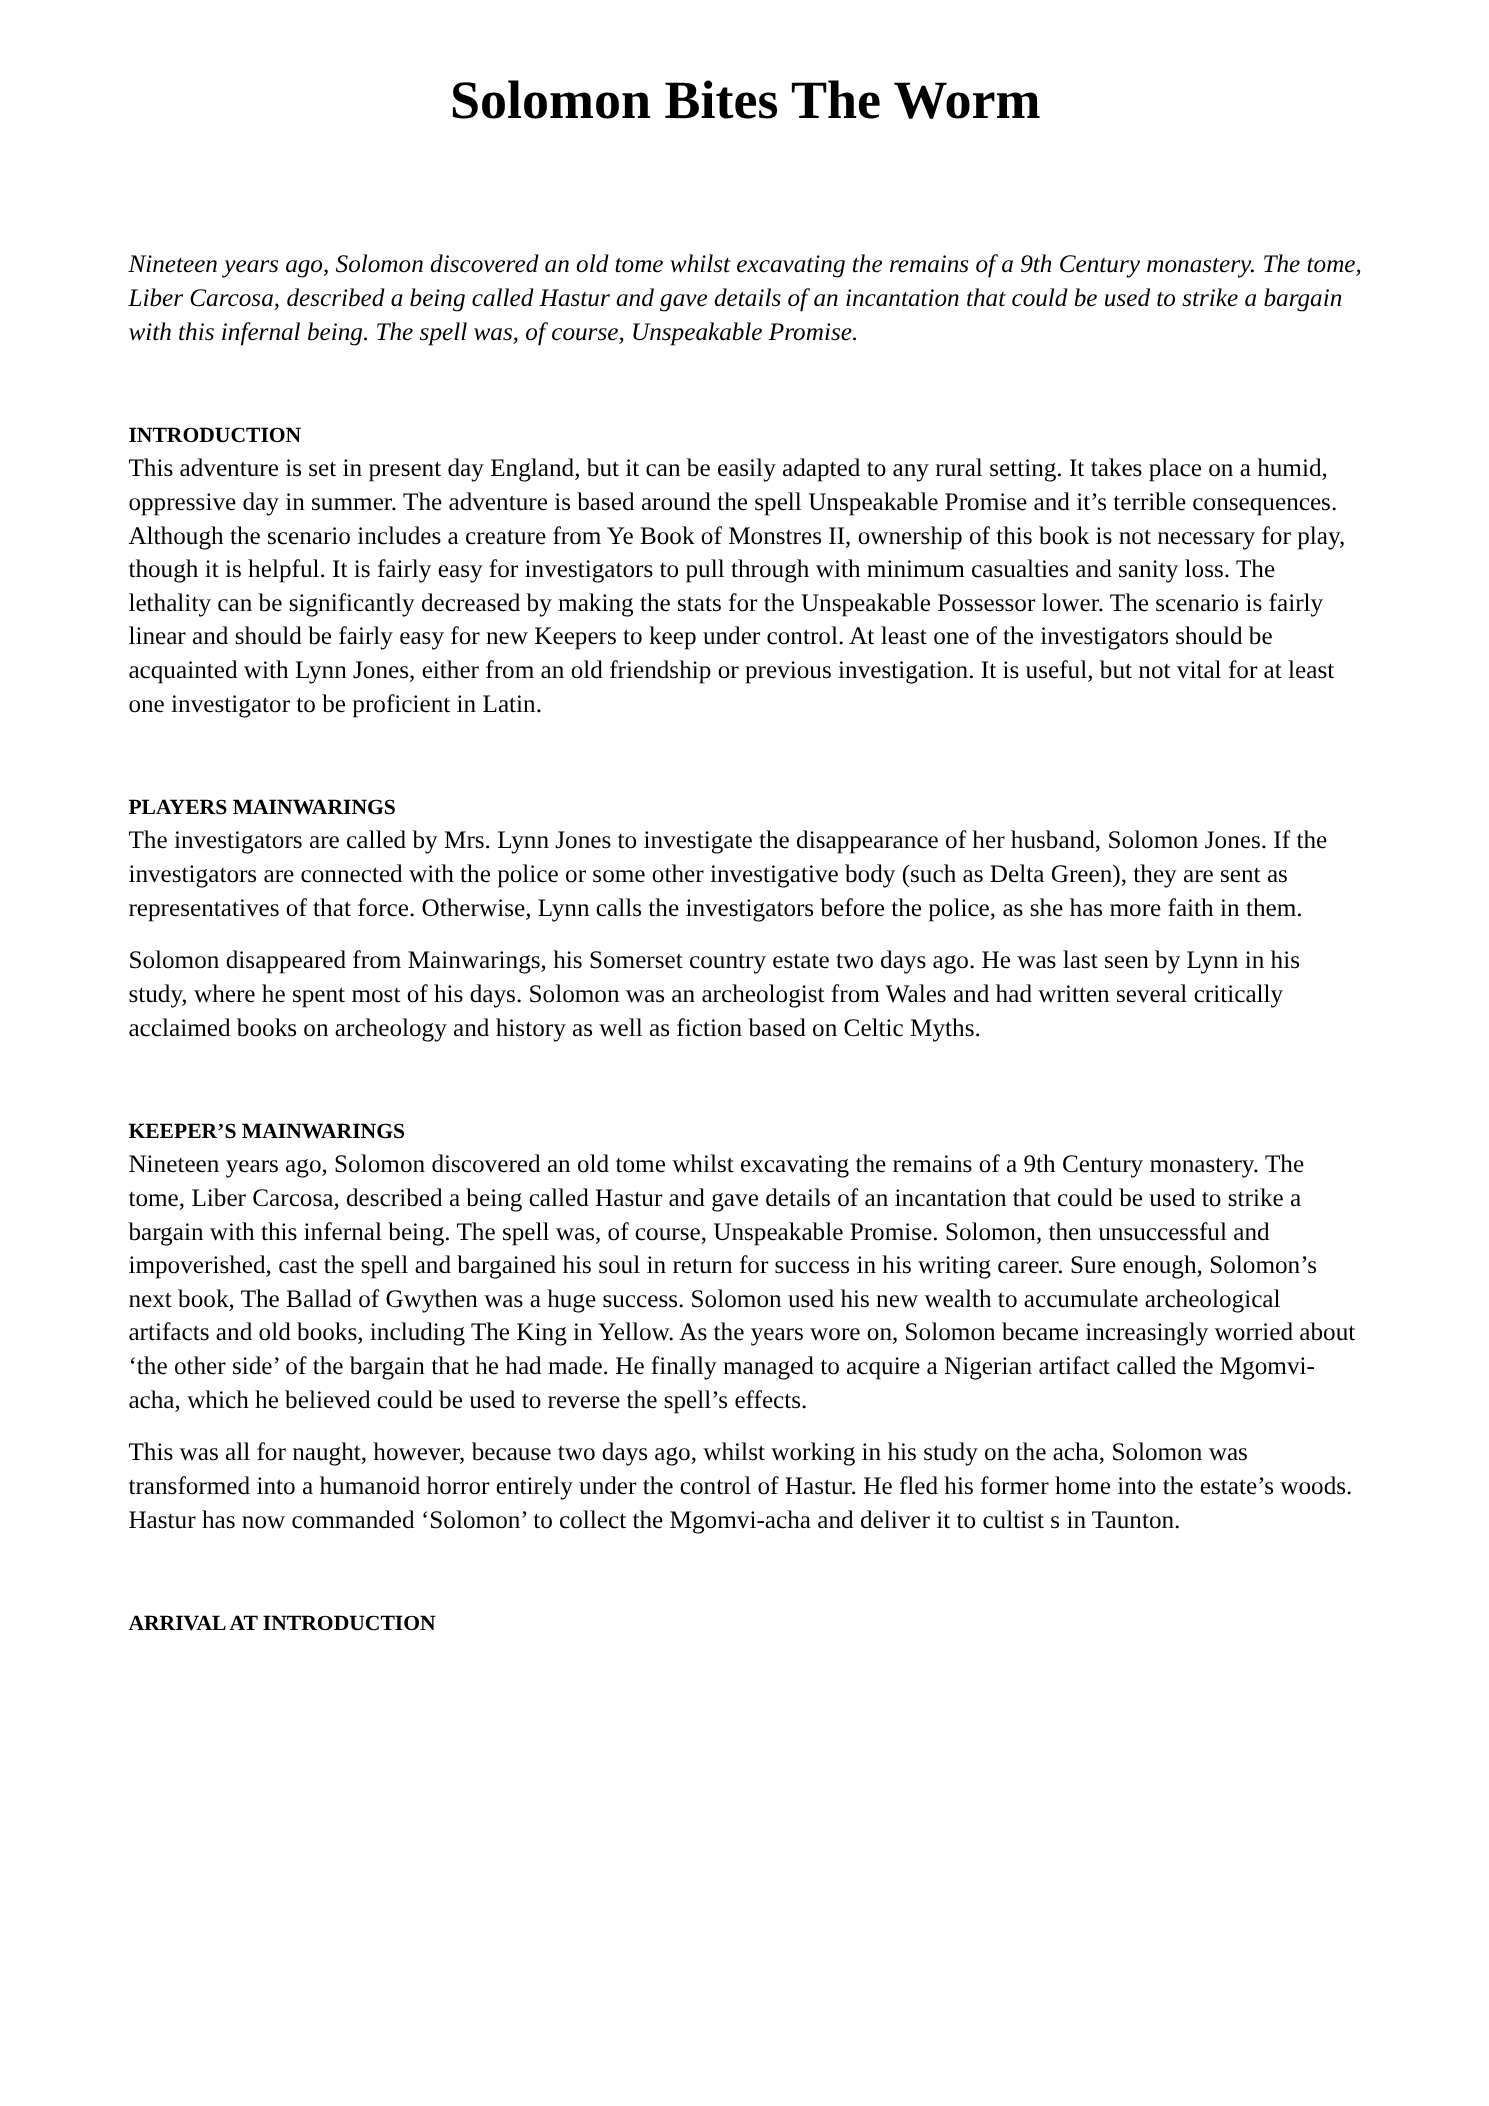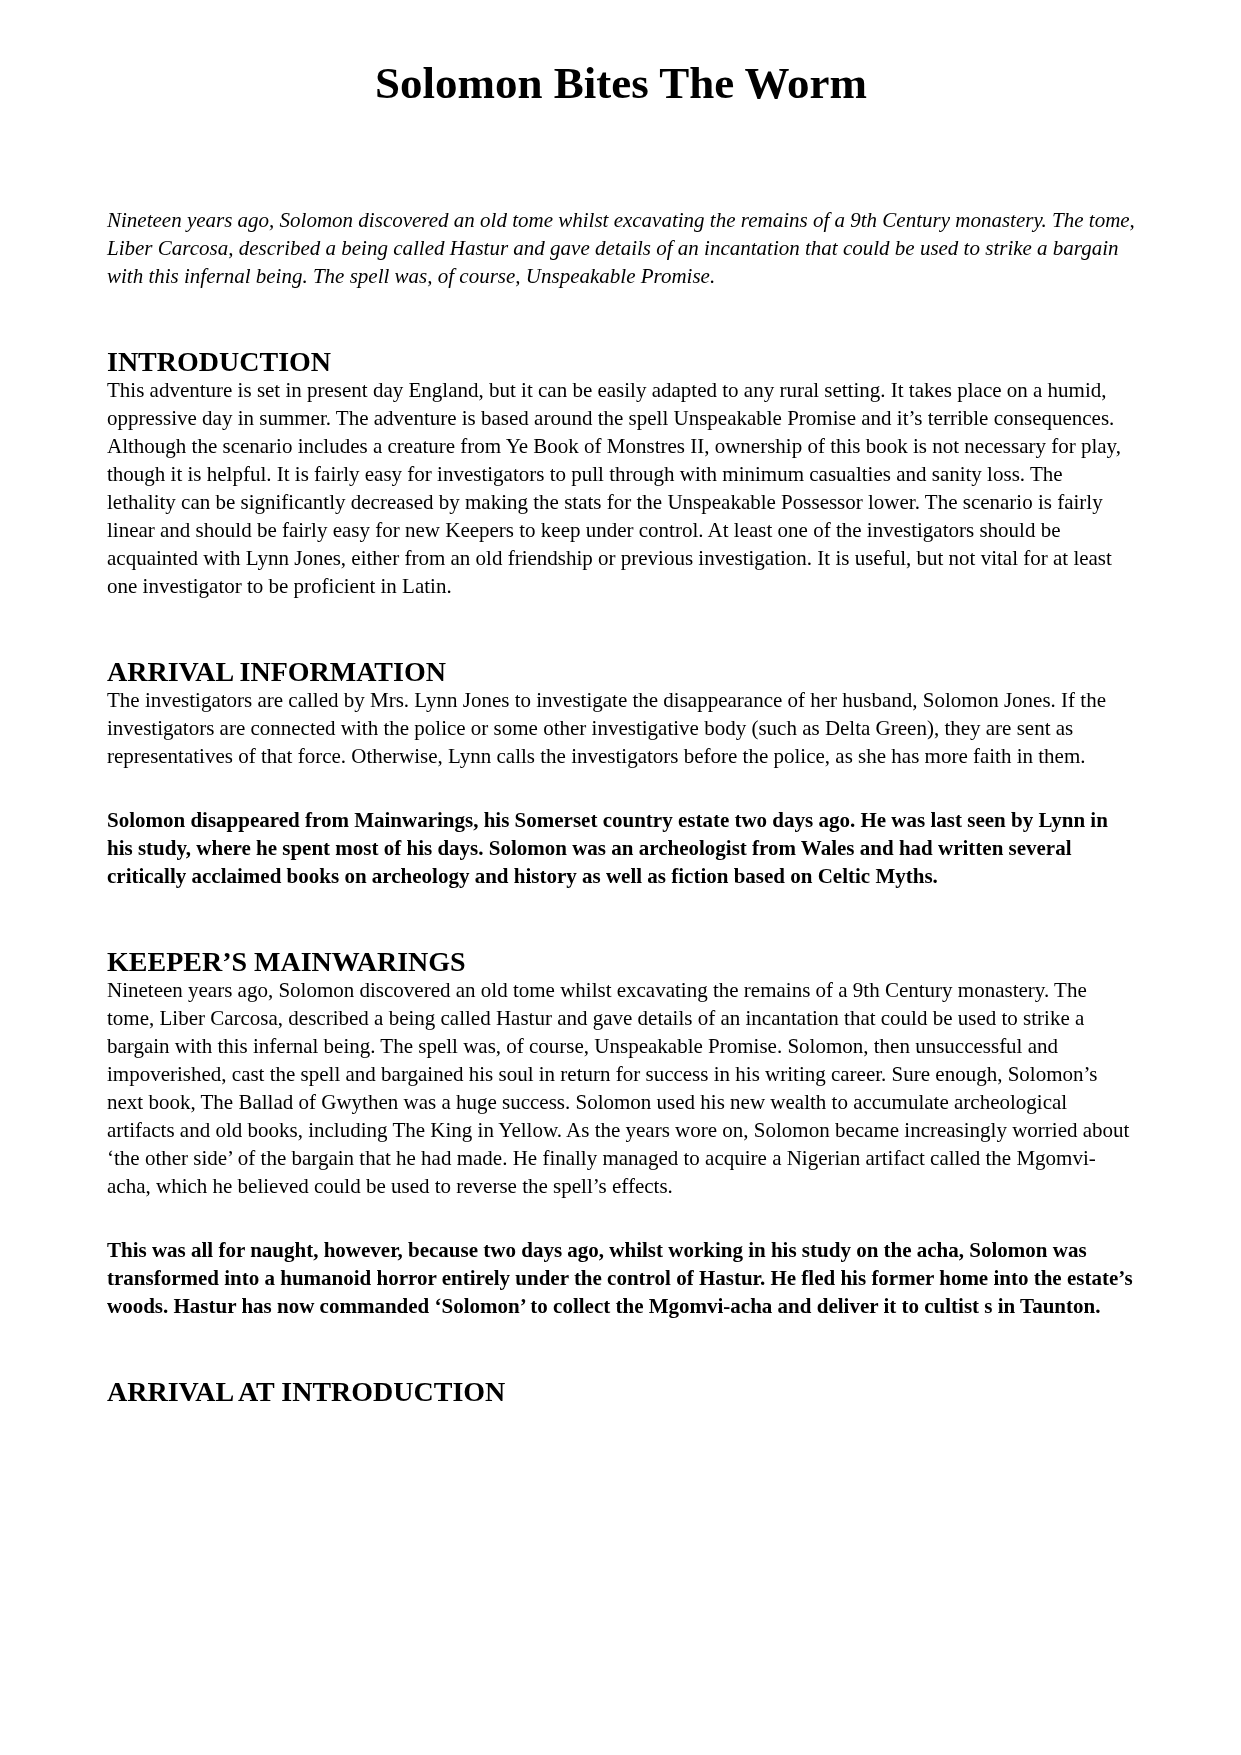--- a/index.html
+++ b/index.html
@@ -39,51 +39,50 @@
   p.lead {
     margin: 96px 0 0 0;
     font-style: italic;
   }
   section.doc-section {
     margin: 0;
   }
   h2.section-heading {
     margin: 58px 0 0 0;
     padding: 0;
-    font-size: 28px;
+    font-size: 18px;
     line-height: 28px;
     font-weight: 700;
   }
   section.doc-section p.body-para {
     margin: 0;
   }
   section.doc-section p.body-para + p.body-para {
-    margin-top: 36px;
-    font-weight: bold;
+    margin-top: 16px;
   }
 </style>
 </head>
 <body>
 
 <main class="page">
   <div class="content">
 
     <h1 class="doc-title">
       <span class="title-line">Solomon Bites The Worm</span>
     </h1>
 
     <p class="lead">Nineteen years ago, Solomon discovered an old tome whilst excavating the remains of a 9th Century monastery. The tome, Liber Carcosa, described a being called Hastur and gave details of an incantation that could be used to strike a bargain with this infernal being. The spell was, of course, Unspeakable Promise.</p>
 
     <section class="doc-section">
       <h2 class="section-heading">INTRODUCTION</h2>
       <p class="body-para">This adventure is set in present day England, but it can be easily adapted to any rural setting. It takes place on a humid, oppressive day in summer. The adventure is based around the spell Unspeakable Promise and it’s terrible consequences. Although the scenario includes a creature from Ye Book of Monstres II, ownership of this book is not necessary for play, though it is helpful. It is fairly easy for investigators to pull through with minimum casualties and sanity loss. The lethality can be significantly decreased by making the stats for the Unspeakable Possessor lower. The scenario is fairly linear and should be fairly easy for new Keepers to keep under control. At least one of the investigators should be acquainted with Lynn Jones, either from an old friendship or previous investigation. It is useful, but not vital for at least one investigator to be proficient in Latin.</p>
     </section>
 
     <section class="doc-section">
-      <h2 class="section-heading">ARRIVAL INFORMATION</h2>
+      <h2 class="section-heading">PLAYERS MAINWARINGS</h2>
       <p class="body-para">The investigators are called by Mrs. Lynn Jones to investigate the disappearance of her husband, Solomon Jones. If the investigators are connected with the police or some other investigative body (such as Delta Green), they are sent as representatives of that force. Otherwise, Lynn calls the investigators before the police, as she has more faith in them.</p>
       <p class="body-para">Solomon disappeared from Mainwarings, his Somerset country estate two days ago. He was last seen by Lynn in his study, where he spent most of his days. Solomon was an archeologist from Wales and had written several critically acclaimed books on archeology and history as well as fiction based on Celtic Myths.</p>
     </section>
 
     <section class="doc-section">
       <h2 class="section-heading">KEEPER’S MAINWARINGS</h2>
       <p class="body-para">Nineteen years ago, Solomon discovered an old tome whilst excavating the remains of a 9th Century monastery. The tome, Liber Carcosa, described a being called Hastur and gave details of an incantation that could be used to strike a bargain with this infernal being. The spell was, of course, Unspeakable Promise. Solomon, then unsuccessful and impoverished, cast the spell and bargained his soul in return for success in his writing career. Sure enough, Solomon’s next book, The Ballad of Gwythen was a huge success. Solomon used his new wealth to accumulate archeological artifacts and old books, including The King in Yellow. As the years wore on, Solomon became increasingly worried about ‘the other side’ of the bargain that he had made. He finally managed to acquire a Nigerian artifact called the Mgomvi-acha, which he believed could be used to reverse the spell’s effects.</p>
       <p class="body-para">This was all for naught, however, because two days ago, whilst working in his study on the acha, Solomon was transformed into a humanoid horror entirely under the control of Hastur. He fled his former home into the estate’s woods. Hastur has now commanded ‘Solomon’ to collect the Mgomvi-acha and deliver it to cultist s in Taunton.</p>
     </section>
 

